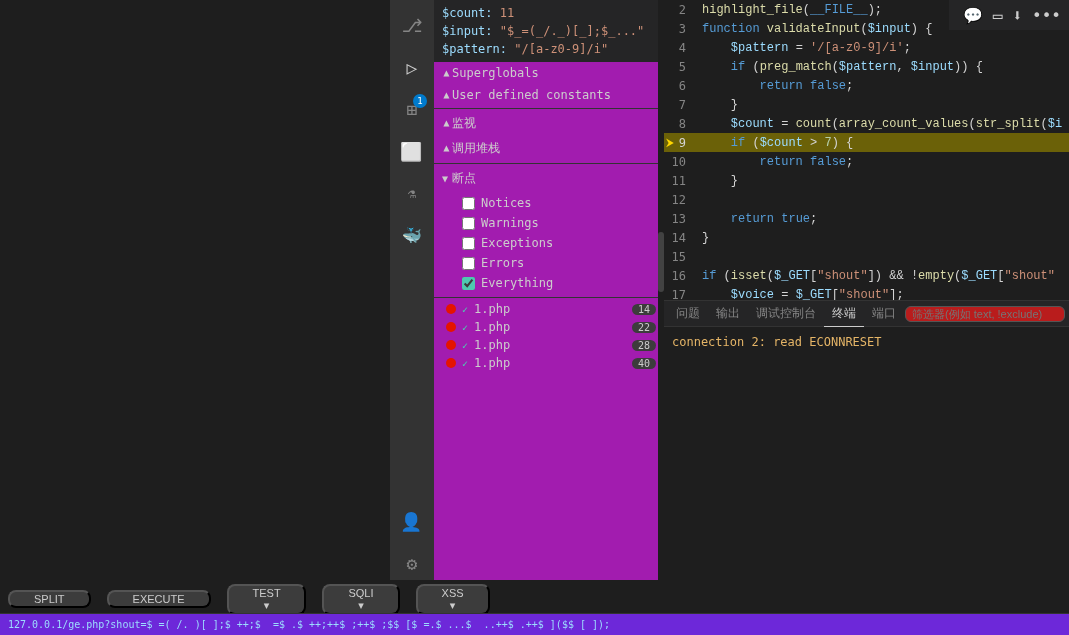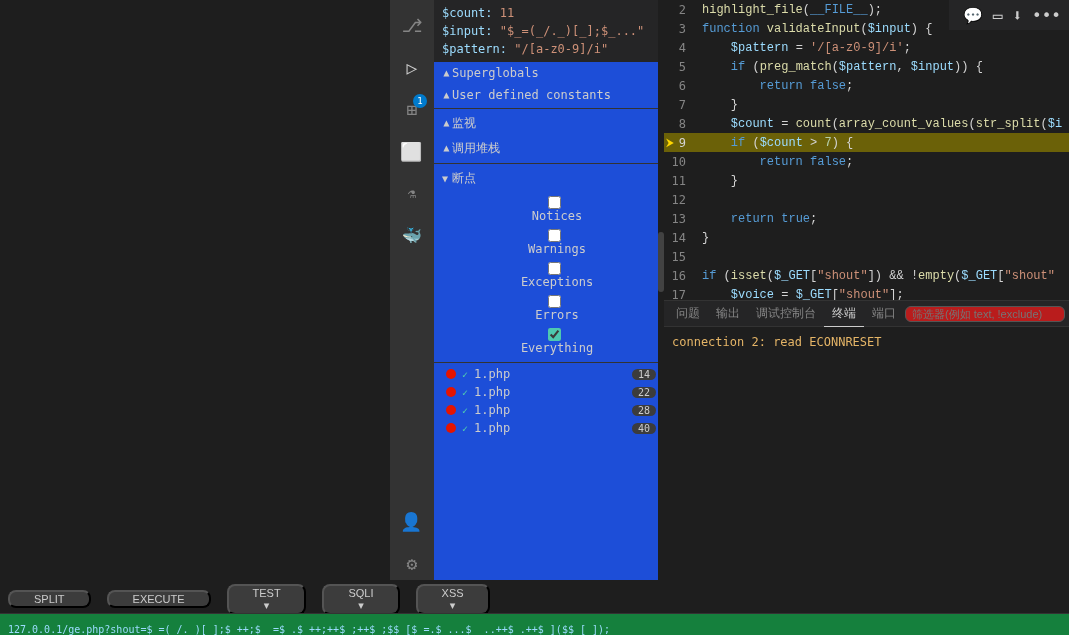--- a/index.html
+++ b/index.html
@@ -97,23 +97,23 @@
       border-bottom: 2px solid #007acc;
     }
 
     
     .url-bar {
       position: absolute;
       bottom: 0;
       left: 0;
       width: 1069px;
       height: 22px;
-      background: #15803d;
-      display: flex;
-      align-items: flex-end;
+      background: #6d28d9;
+      display: flex;
+      align-items: center;
       padding: 0 8px;
       font-size: 11px;
       color: #d4d4d4;
       border-top: 1px solid #333;
     }
     .url-bar-btn {
       cursor: pointer;
       color: #cccccc;
       padding: 1px 24px;
       background: #3c3c3c;
@@ -142,21 +142,21 @@
       gap: 16px;
     }
 
     
     .sidebar {
       position: absolute;
       left: 434px;
       top: 0;
       width: 230px;
       height: 580px;
-      background: #1d4ed8;
+      background: #a21caf;
       overflow: hidden;
     }
 
     
     .var-section {
       padding: 4px 8px;
       background: #252526;
     }
     .var-item {
       font-size: 12px;
@@ -183,21 +183,20 @@
     .breakpoints-section {
       padding: 2px 0;
     }
     .breakpoint-item {
       display: flex;
       align-items: center;
       padding: 3px 12px 3px 28px;
       font-size: 12px;
       color: #cccccc;
       cursor: pointer;
-      flex-direction: column;
     }
     .breakpoint-item input[type="checkbox"] {
       margin-right: 6px;
       cursor: pointer;
     }
 
     
     .debug-entries {
       padding: 0;
     }

